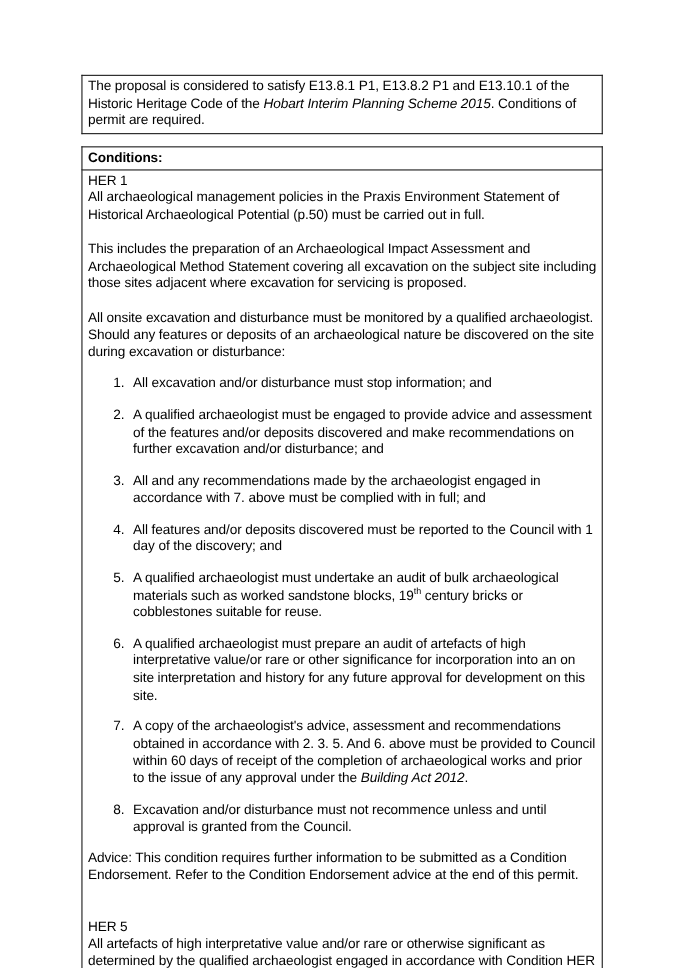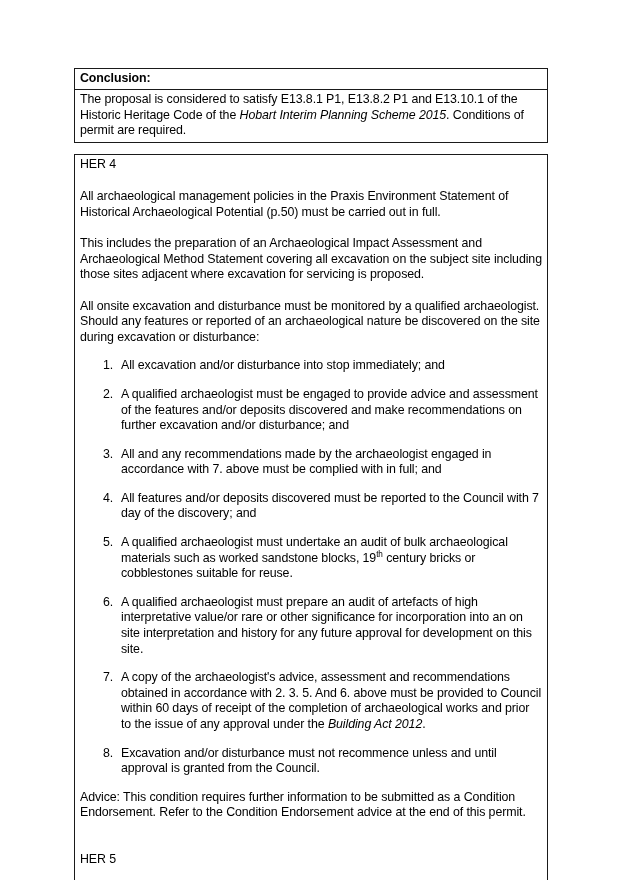--- a/index.html
+++ b/index.html
@@ -46,21 +46,21 @@
     letter-spacing: -0.1px;
   }
   .table-gap {
     height: 11px;
   }
   p.para {
     margin: 0;
     text-align: left;
   }
   p.para + p.para {
-    margin-top: 17px;
+    margin-top: 0;
   }
   .spacer-line {
     height: 15.6px;
   }
   .spacer-block {
     height: 31px;
   }
   ol.conditions-list {
     margin: 0;
     padding: 0;
@@ -96,70 +96,70 @@
     text-align: center;
   }
 </style>
 </head>
 <body>
 
 <div class="page">
 
   <table class="doc-table">
     <tbody>
-        <tr>
-      <td class="section-header">Conclusion:</td>
-    </tr>
     <tr>
       <td class="body-cell">
         <p class="para"><span>The proposal is considered to satisfy E13.8.1 P1, E13.8.2 P1 and E13.10.1 of the Historic Heritage Code of the </span><em>Hobart Interim Planning Scheme 2015</em><span>. Conditions of permit are required.</span></p>
       </td>
     </tr>
   </tbody>
     </table>
 
   <div class="table-gap"></div>
 
   <table class="doc-table">
     <tbody>
+        <tr>
+      <td class="section-header">Conditions:</td>
+    </tr>
     <tr>
       <td class="body-cell">
 
-        <p class="para">HER 4</p>
+        <p class="para">HER 1</p>
         <p class="para">All archaeological management policies in the Praxis Environment Statement of Historical Archaeological Potential (p.50) must be carried out in full.</p>
 
         <div class="spacer-line"></div>
 
         <p class="para">This includes the preparation of an Archaeological Impact Assessment and Archaeological Method Statement covering all excavation on the subject site including those sites adjacent where excavation for servicing is proposed.</p>
 
         <div class="spacer-line"></div>
 
-        <p class="para">All onsite excavation and disturbance must be monitored by a qualified archaeologist. Should any features or reported of an archaeological nature be discovered on the site during excavation or disturbance:</p>
+        <p class="para">All onsite excavation and disturbance must be monitored by a qualified archaeologist. Should any features or deposits of an archaeological nature be discovered on the site during excavation or disturbance:</p>
 
         <div class="list-wrap">
           <ol class="conditions-list">
 
             <li>
               <span class="num">1.</span>
-              <span>All excavation and/or disturbance into stop immediately; and</span>
+              <span>All excavation and/or disturbance must stop information; and</span>
             </li>
 
             <li>
               <span class="num">2.</span>
               <span>A qualified archaeologist must be engaged to provide advice and assessment of the features and/or deposits discovered and make recommendations on further excavation and/or disturbance; and</span>
             </li>
 
             <li>
               <span class="num">3.</span>
               <span>All and any recommendations made by the archaeologist engaged in accordance with 7. above must be complied with in full; and</span>
             </li>
 
             <li>
               <span class="num">4.</span>
-              <span>All features and/or deposits discovered must be reported to the Council with 7 day of the discovery; and</span>
+              <span>All features and/or deposits discovered must be reported to the Council with 1 day of the discovery; and</span>
             </li>
 
             <li>
               <span class="num">5.</span>
               <span>A qualified archaeologist must undertake an audit of bulk archaeological materials such as worked sandstone blocks, 19</span><sup>th</sup><span> century bricks or cobblestones suitable for reuse.</span>
             </li>
 
             <li>
               <span class="num">6.</span>
               <span>A qualified archaeologist must prepare an audit of artefacts of high interpretative value/or rare or other significance for incorporation into an on site interpretation and history for any future approval for development on this site.</span>

